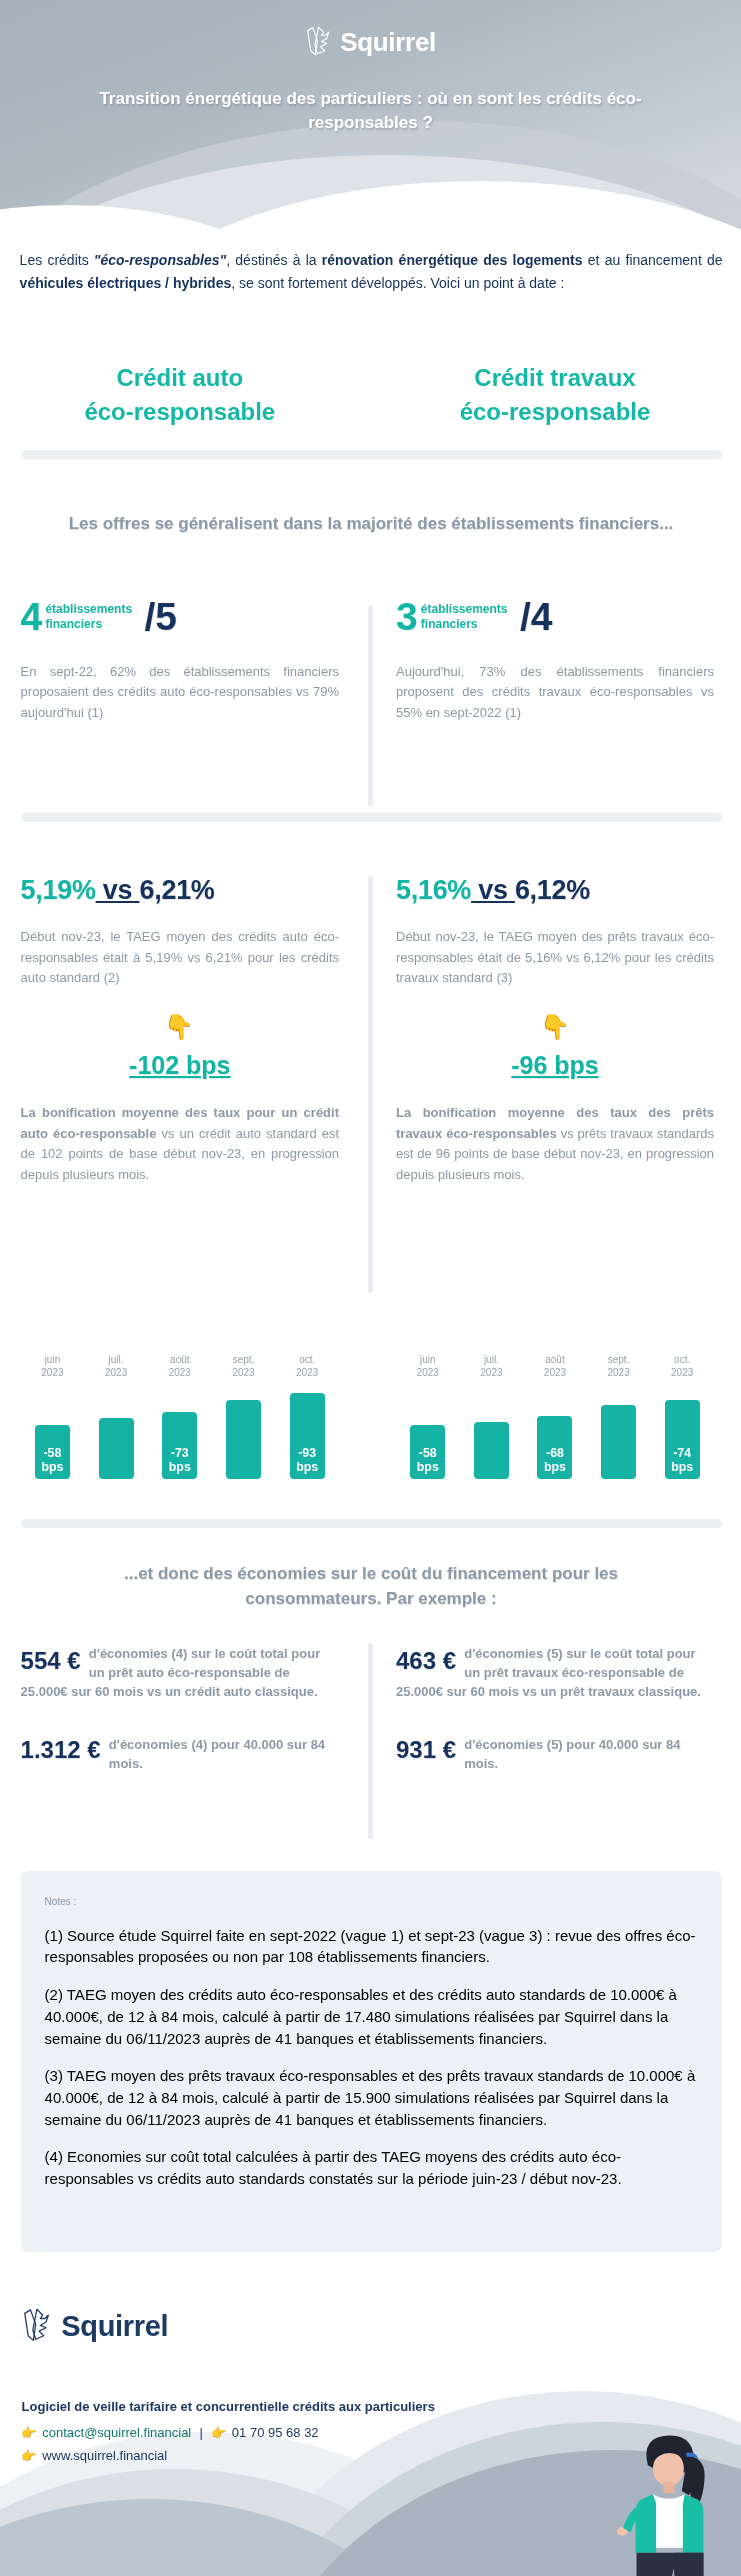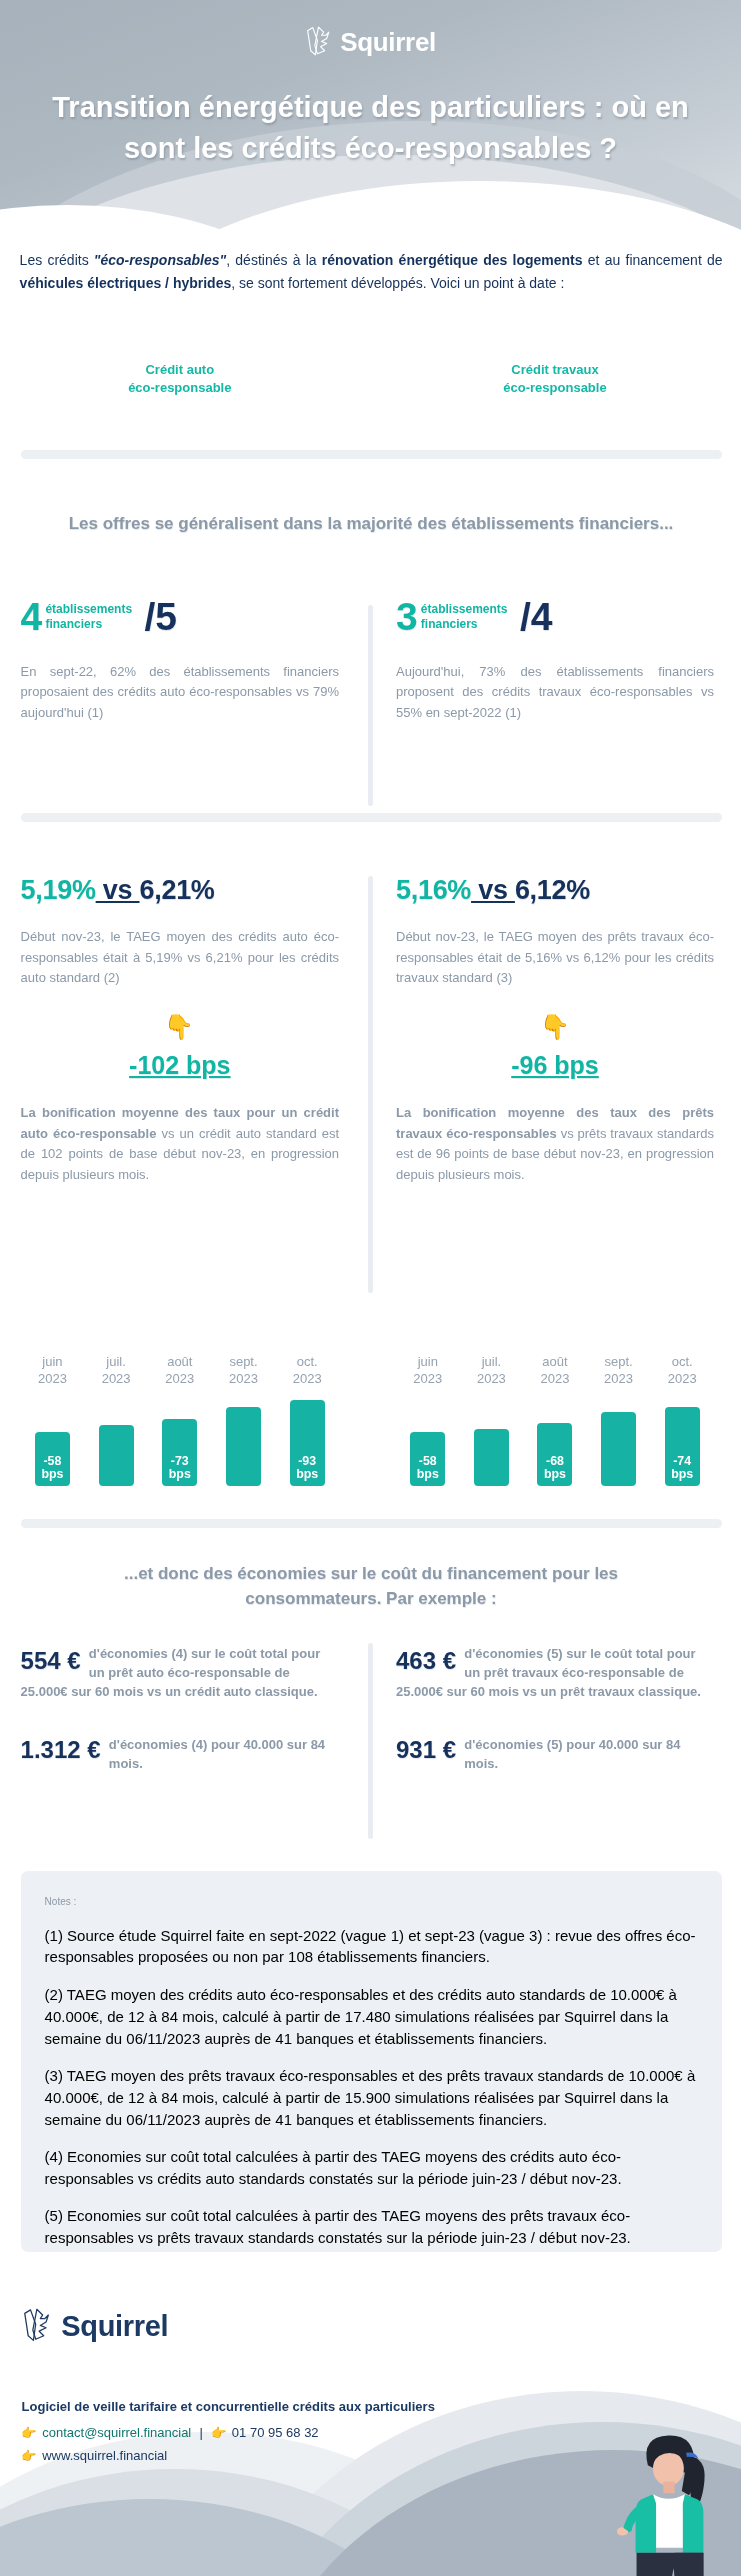--- a/index.html
+++ b/index.html
@@ -76,21 +76,21 @@
     letter-spacing: -0.3px;
     color: #ffffff;
     line-height: 1;
   }
 
   .hero-title {
     position: absolute;
     left: 46px; top: 87px;
     width: 649px;
     text-align: center;
-    font-size: 29px;
+    font-size: 17px;
     line-height: 1.42;
     font-weight: 700;
     color: #ffffff;
     text-shadow: 1px 1.5px 2.1px rgba(110,120,132,.45);
     z-index: 5;
   }
 
   
   .intro {
     position: absolute;
@@ -107,21 +107,21 @@
 
   
   .cat-row {
     position: absolute;
     left: 0; top: 361px;
     width: 742px;
     display: flex;
   }
   .cat-col { flex: 1 1 50%; text-align: center; }
   .cat-title {
-    font-size: 13px;
+    font-size: 24px;
     font-weight: 700;
     color: #14b8a6;
     line-height: 1.42;
   }
 
   
   .hr-pill {
     position: absolute;
     left: 20.6px;
     width: 701px;
@@ -221,21 +221,21 @@
   
   .chart { position: relative; width: 100%; }
   .chart-ticks {
     display: flex;
     justify-content: space-between;
     margin-bottom: 6.2px;
   }
   .tick {
     flex: 1 1 0;
     text-align: center;
-    font-size: 13px;
+    font-size: 10px;
     line-height: 1.28;
     color: #95a2b0;
     font-weight: 400;
   }
   .chart-bars {
     display: flex;
     justify-content: space-between;
     align-items: flex-end;
     height: 93px;
   }
@@ -585,21 +585,20 @@
     </div>
   </div>
 
   <div class="notes-box">
     <div class="notes-title">Notes :</div>
     <div id="notes-list">
         <p class="note-item">(1) Source étude Squirrel faite en sept-2022 (vague 1) et sept-23 (vague 3) : revue des offres éco-responsables proposées ou non par 108 établissements financiers.</p>
         <p class="note-item">(2) TAEG moyen des crédits auto éco-responsables et des crédits auto standards de 10.000€ à 40.000€, de 12 à 84 mois, calculé à partir de 17.480 simulations réalisées par Squirrel dans la semaine du 06/11/2023 auprès de 41 banques et établissements financiers.</p>
         <p class="note-item">(3) TAEG moyen des prêts travaux éco-responsables et des prêts travaux standards de 10.000€ à 40.000€, de 12 à 84 mois, calculé à partir de 15.900 simulations réalisées par Squirrel dans la semaine du 06/11/2023 auprès de 41 banques et établissements financiers.</p>
         <p class="note-item">(4) Economies sur coût total calculées à partir des TAEG moyens des crédits auto éco-responsables vs crédits auto standards constatés sur la période juin-23 / début nov-23.</p>
-        <p class="note-item">(5) Economies sur coût total calculées à partir des TAEG moyens des prêts travaux éco-responsables vs prêts travaux standards constatés sur la période juin-23 / début nov-23.</p>
       </div>
   </div>
 
   <div class="footer">
     <div class="fw fw1"></div>
     <div class="fw fw2"></div>
     <div class="fw fw3"></div>
     <div class="fw fw4"></div>
     <div class="fw fw5"></div>
     <div class="fw fw6"></div>

